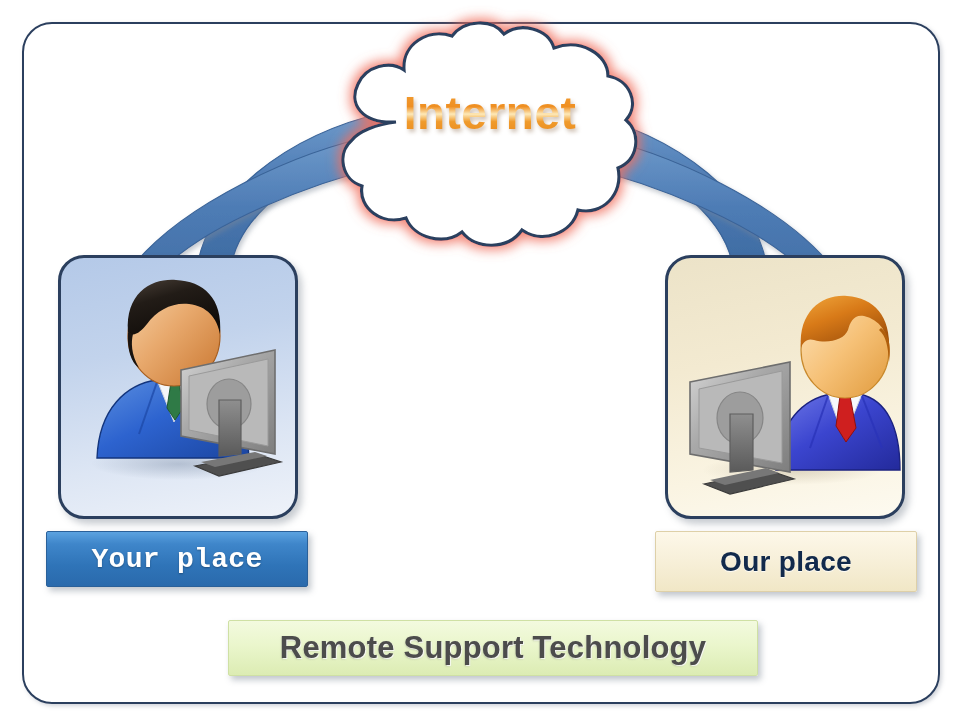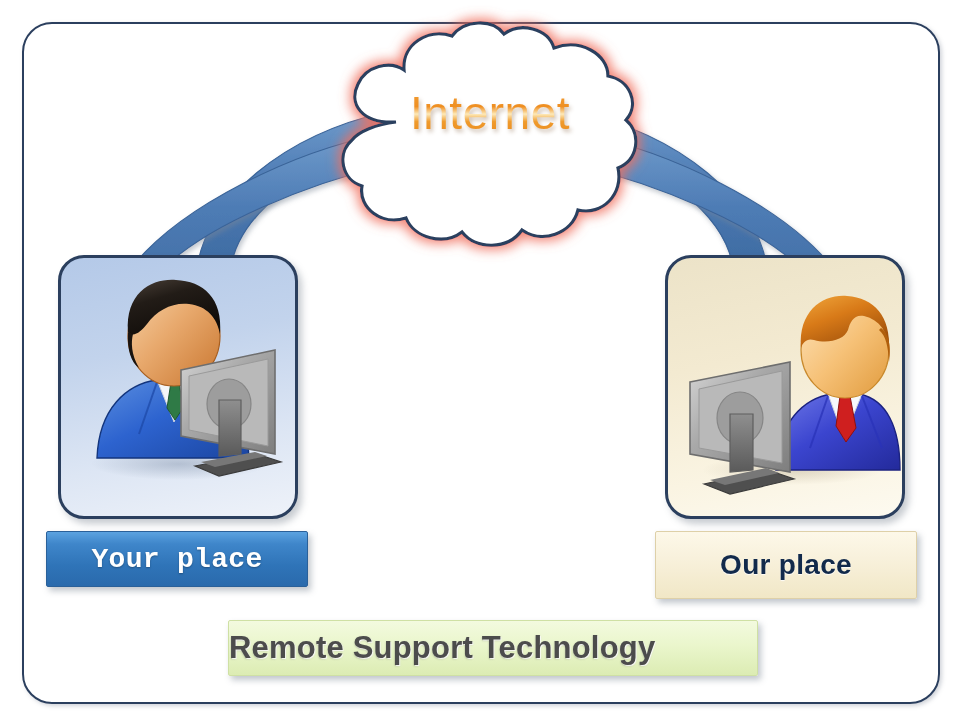--- a/index.html
+++ b/index.html
@@ -96,40 +96,41 @@
     color: #ffffff;
     font-size: 28px;
     text-shadow: 0 1px 2px rgba(0,0,0,0.30);
     box-shadow: 3px 4px 6px rgba(120,130,145,0.45);
     font-family: Liberation Mono, monospace;
   }
   .place-label.right {
     left: 655px;
     top: 531px;
     width: 262px;
-    height: 68px;
+    height: 61px;
     background: linear-gradient(180deg, #fdf8e9 0%, #f8f1dc 40%, #f1e7c6 100%);
     border: 1px solid #ded0a8;
     border-radius: 2px;
     color: #122a4b;
     font-size: 28px;
     text-shadow: 0 1px 1px rgba(255,255,255,0.85);
     box-shadow: 3px 4px 6px rgba(120,130,145,0.45);
   }
 
   
   .banner {
     position: absolute;
     left: 228px;
     top: 620px;
     width: 530px;
     height: 56px;
     box-sizing: border-box;
     display: flex;
     align-items: center;
+    justify-content: center;
     background: linear-gradient(180deg, #f3fadf 0%, #eaf6cc 45%, #dcecb3 100%);
     border: 1px solid #cfe0a4;
     border-radius: 2px;
     box-shadow: 3px 4px 6px rgba(120,130,145,0.45);
     color: #4c4c4c;
     font-size: 31px;
     font-weight: bold;
     letter-spacing: 0.2px;
     text-shadow: 1px 1px 1px rgba(255,255,255,0.9), 0 1px 2px rgba(60,60,60,0.35);
     z-index: 7;
@@ -137,21 +138,21 @@
 
   
   .cloud-text {
     position: absolute;
     left: 370px;
     top: 86px;
     width: 240px;
     text-align: center;
     z-index: 8;
     font-size: 46px;
-    font-weight: normal;
+    font-weight: bold;
     font-style: normal;
     letter-spacing: 0.5px;
     background: linear-gradient(180deg, #f2a33a 0%, #ef8f22 38%, #fde9b8 52%, #f09b2c 66%, #e8851a 100%);
     -webkit-background-clip: text;
     background-clip: text;
     color: transparent;
     -webkit-text-fill-color: transparent;
     filter: drop-shadow(2px 3px 2px rgba(150,120,90,0.45));
   }
 </style>

